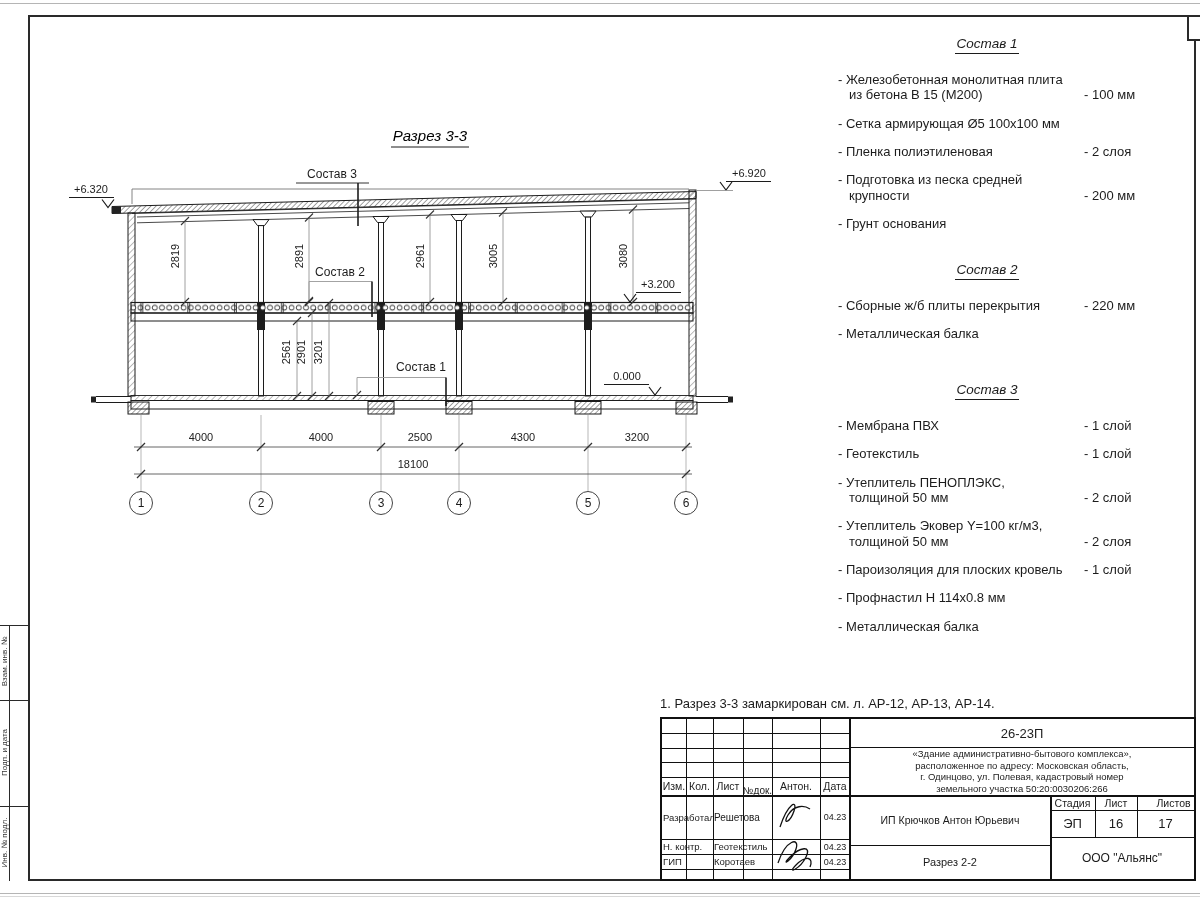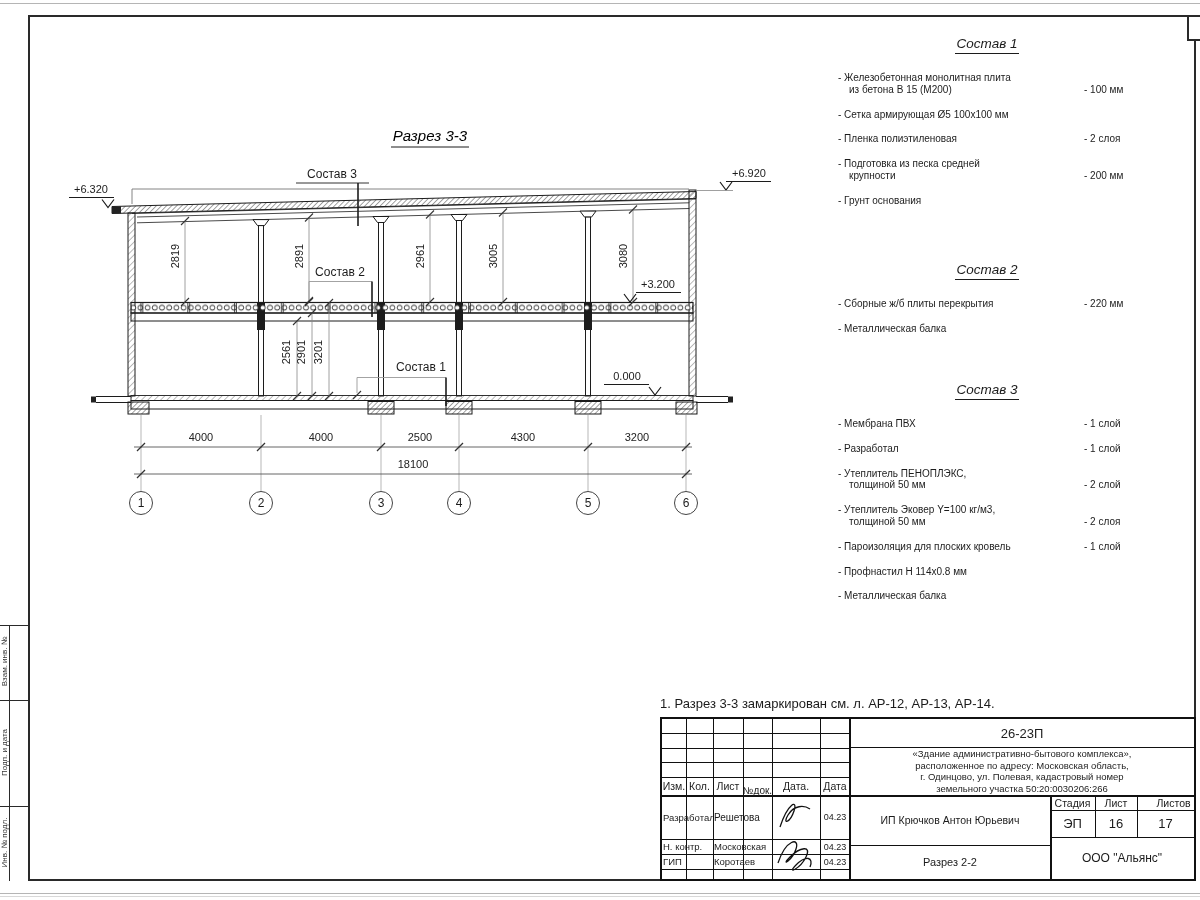--- a/index.html
+++ b/index.html
@@ -17,21 +17,21 @@
   #format-box{position:absolute;left:1187px;top:15px;width:16px;height:26px;
          border:2px solid #2a2a2a;box-sizing:border-box;background:#fff}
   
   .strip-l{position:absolute;background:#2a2a2a}
   .vtext{position:absolute;left:-27px;width:62px;text-align:center;font-size:8px;
          color:#333;transform:rotate(-90deg)}
   
   .comp{position:absolute;left:838px;width:298px}
   .comp-title{text-align:center;font-style:italic;font-size:13.5px;margin-bottom:21px}
   .comp-title span{border-bottom:1px solid #1c1c1c;padding:0 2px 2px 2px}
-  .comp-item{display:flex;align-items:flex-end;margin-bottom:13px;font-size:10px;line-height:1.18}
+  .comp-item{display:flex;align-items:flex-end;margin-bottom:13px;font-size:13px;line-height:1.18}
   .comp-name{flex:1;white-space:pre-line;padding-left:11px;text-indent:-11px}
   .comp-val{width:52px;flex-shrink:0}
   
   #note{position:absolute;left:660px;top:696px;font-size:13px}
   
   #titleblock{position:absolute;left:660px;top:717px;width:536px;height:164px;
               border:2px solid #111;box-sizing:border-box;background:#fff}
   .tb-hl{position:absolute;background:#111;height:1px}
   .tb-vl{position:absolute;background:#111;width:1px}
   .tb-cell{position:absolute;display:flex;align-items:center;justify-content:center;
@@ -298,21 +298,21 @@
   </div>
 </div>
 
 <div class="comp" style="top:382px">
   <div class="comp-title"><span>Состав 3</span></div>
   <div class="comp-item">
     <div class="comp-name">- Мембрана ПВХ</div>
     <div class="comp-val">- 1 слой</div>
   </div>
   <div class="comp-item">
-    <div class="comp-name">- Разработал</div>
+    <div class="comp-name">- Геотекстиль</div>
     <div class="comp-val">- 1 слой</div>
   </div>
   <div class="comp-item">
     <div class="comp-name">- Утеплитель ПЕНОПЛЭКС,
 толщиной 50 мм</div>
     <div class="comp-val">- 2 слой</div>
   </div>
   <div class="comp-item">
     <div class="comp-name">- Утеплитель Эковер Y=100 кг/м3,
 толщиной 50 мм</div>
@@ -356,28 +356,28 @@
   <div class="tb-vl" style="left:433px;top:76px;height:42px"></div>
   <div class="tb-vl" style="left:475px;top:76px;height:42px"></div>
   <div class="tb-hl" style="left:388px;top:91px;width:144px"></div>
   <div class="tb-hl" style="left:388px;top:118px;width:144px"></div>
   <div class="tb-hl" style="left:188px;top:126px;width:200px"></div>
 
   <div class="tb-cell" style="left:0;top:58px;width:24px;height:18px">Изм.</div>
   <div class="tb-cell" style="left:24px;top:58px;width:27px;height:18px">Кол.</div>
   <div class="tb-cell" style="left:51px;top:58px;width:30px;height:18px">Лист</div>
   <div class="tb-cell" style="left:81px;top:58px;width:29px;height:26px;font-size:10px">№док.</div>
-  <div class="tb-cell" style="left:110px;top:58px;width:48px;height:18px">Дата.</div>
+  <div class="tb-cell" style="left:110px;top:58px;width:48px;height:18px">Антон.</div>
   <div class="tb-cell" style="left:158px;top:58px;width:30px;height:18px">Дата</div>
 
   <div class="tb-cell" style="left:1px;top:76px;width:50px;height:44px;font-size:9.5px;justify-content:flex-start;text-align:left">Разработал</div>
   <div class="tb-cell" style="left:52px;top:76px;width:58px;height:44px;font-size:10px;justify-content:flex-start;text-align:left">Решетова</div>
   <div class="tb-cell" style="left:158px;top:76px;width:30px;height:44px;font-size:9px">04.23</div>
   <div class="tb-cell" style="left:1px;top:120px;width:50px;height:15px;font-size:9.5px;justify-content:flex-start;text-align:left">Н. контр.</div>
-  <div class="tb-cell" style="left:52px;top:120px;width:58px;height:15px;font-size:9.5px;justify-content:flex-start;text-align:left">Московская</div>
+  <div class="tb-cell" style="left:52px;top:120px;width:58px;height:15px;font-size:9.5px;justify-content:flex-start;text-align:left">Геотекстиль</div>
   <div class="tb-cell" style="left:158px;top:120px;width:30px;height:15px;font-size:9px">04.23</div>
   <div class="tb-cell" style="left:1px;top:135px;width:50px;height:15px;font-size:9.5px;justify-content:flex-start;text-align:left">ГИП</div>
   <div class="tb-cell" style="left:52px;top:135px;width:58px;height:15px;font-size:9.5px;justify-content:flex-start;text-align:left">Коротаев</div>
   <div class="tb-cell" style="left:158px;top:135px;width:30px;height:15px;font-size:9px">04.23</div>
 
   <svg style="position:absolute;left:110px;top:76px" width="48" height="84">
     <path d="M8,32 C16,8 26,4 22,16 C18,28 10,30 16,20 C22,10 32,10 38,14" fill="none" stroke="#111" stroke-width="1.3"></path>
     <path d="M6,68 C14,44 28,42 24,54 C20,66 8,72 18,62 C28,52 40,50 34,62 C28,74 14,80 24,70 C34,60 42,62 38,72" fill="none" stroke="#111" stroke-width="1.3"></path>
   </svg>
 

